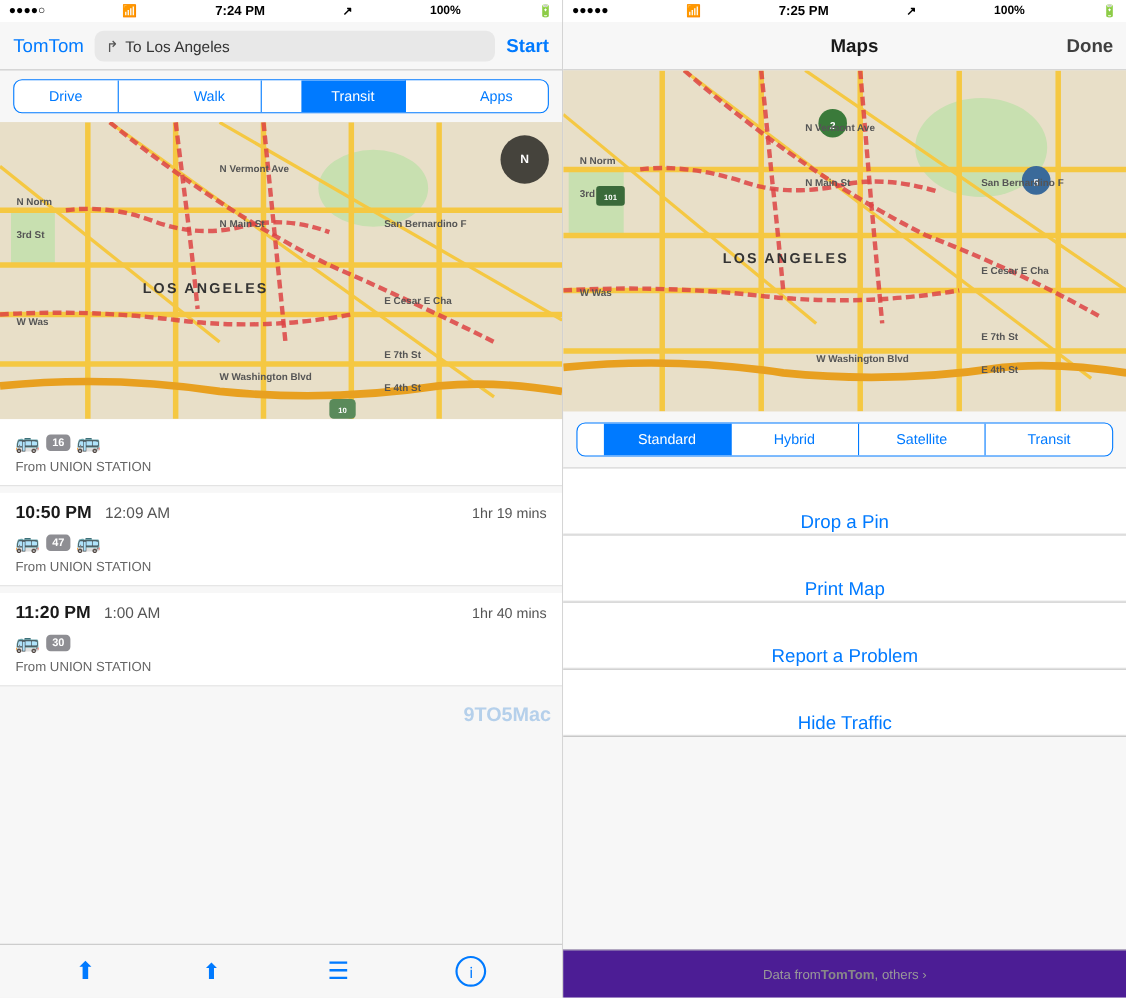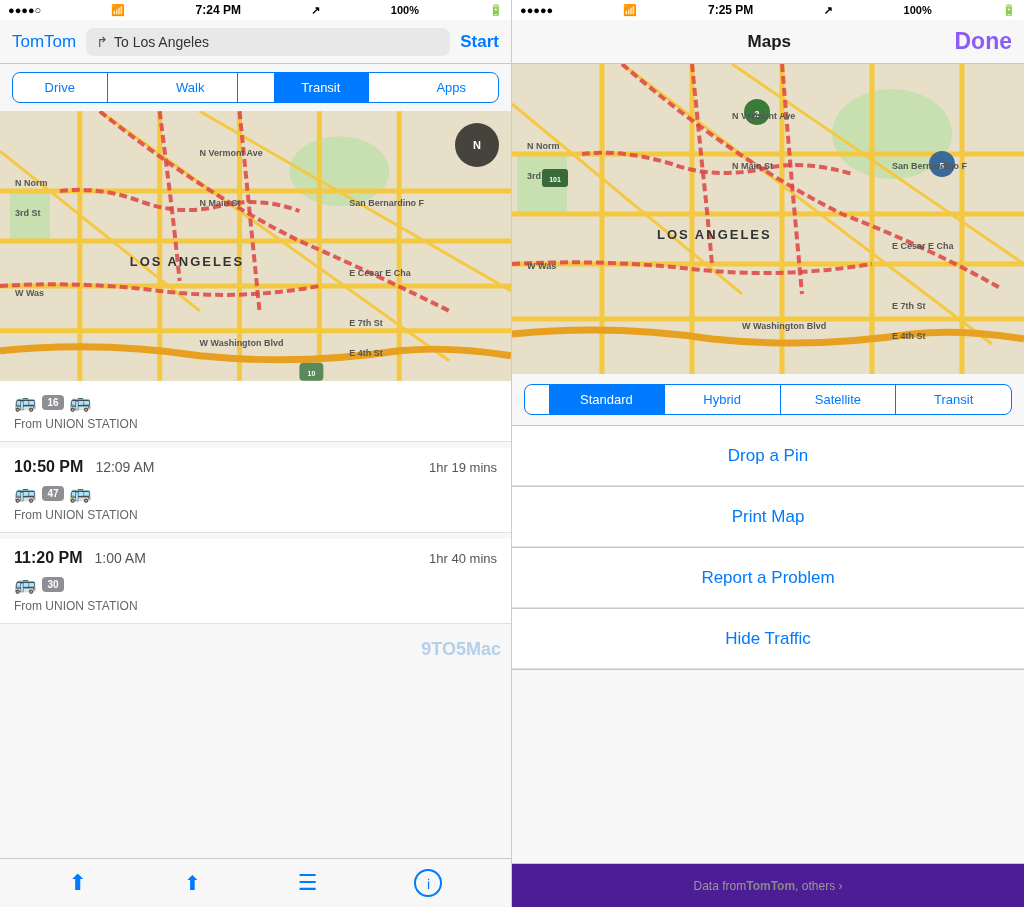--- a/index.html
+++ b/index.html
@@ -218,22 +218,22 @@
       align-items: center;
       justify-content: space-between;
       padding: 0 12px;
     }
     .nav-title {
       font-size: 17px;
       font-weight: 700;
       color: #1a1a1a;
     }
     .nav-done {
-      color: #8b5cf6;
-      font-size: 23px;
+      color: #404040;
+      font-size: 17px;
       font-weight: 600;
       cursor: pointer;
     }
 
     .map-area-right {
       height: 310px;
       background: #e8dfc8;
       position: relative;
       overflow: hidden;
       flex-shrink: 0;
@@ -271,21 +271,21 @@
     }
     .menu-separator {
       height: 1px;
       background: #c8c8c8;
       margin: 0;
     }
     .menu-item {
       background: #fff;
       height: 60px;
       display: flex;
-      align-items: center;
+      align-items: flex-end;
       justify-content: center;
       border-bottom: 1px solid #e0e0e0;
       cursor: pointer;
     }
     .menu-item-text {
       font-size: 17px;
       color: #007aff;
     }
 
     .data-footer {

